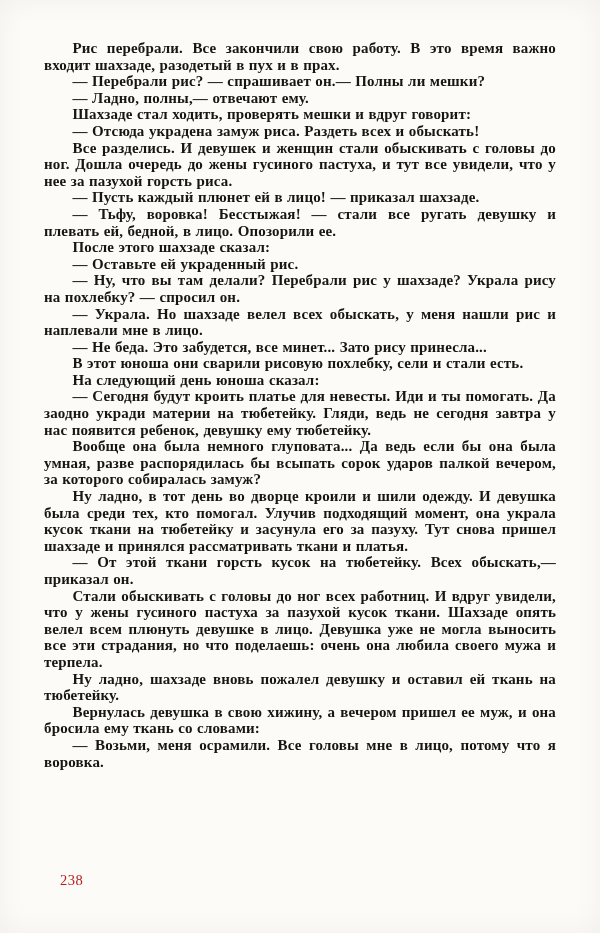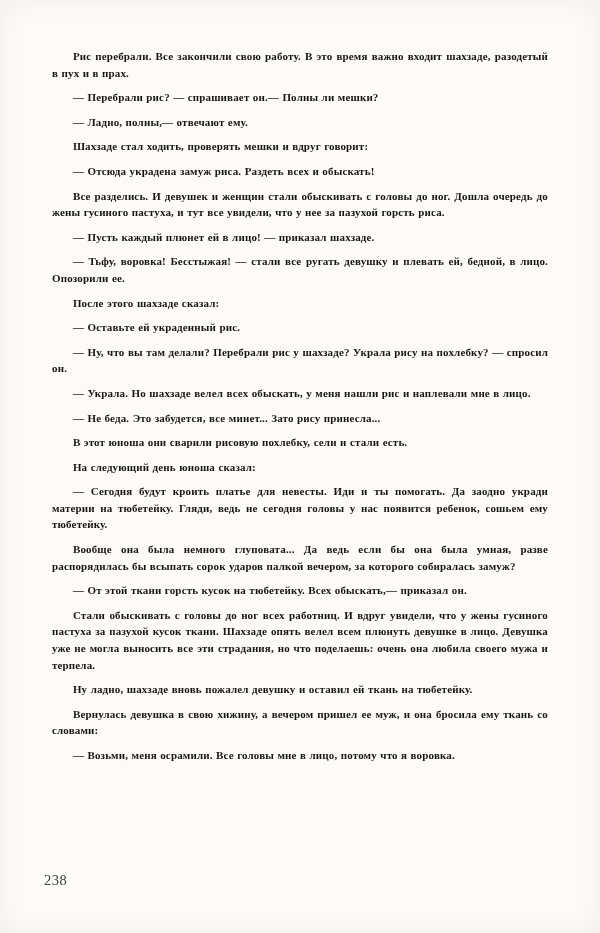--- a/index.html
+++ b/index.html
@@ -19,38 +19,38 @@
     box-sizing: border-box;
   }
   .text-block {
     position: absolute;
     top: 40px;
     left: 44px;
     width: 512px;
     color: #181614;
   }
   .text-block p {
-    margin: 8px;
+    margin: 0;
     text-indent: 1.9em;
     text-align: justify;
     font-family: "Liberation Serif", serif;
     font-weight: 700;
-    font-size: 11px;
+    font-size: 15px;
     line-height: 16.6px;
     letter-spacing: 0.15px;
     word-spacing: 0.5px;
   }
   .page-number {
     position: absolute;
-    left: 44px;
+    left: 60px;
     top: 872px;
     font-family: "Liberation Serif", serif;
     font-weight: 400;
     font-size: 14.5px;
-    color: #404040;
+    color: #b91c1c;
     letter-spacing: 0.5px;
   }
 </style>
 </head>
 <body>
 
 <div class="scan-page">
   <div class="text-block">
       <p>Рис перебрали. Все закончили свою работу. В это время важно входит шахзаде, разодетый в пух и в прах.</p>
       <p>— Перебрали рис? — спрашивает он.— Полны ли мешки?</p>
@@ -60,22 +60,23 @@
       <p>Все разделись. И девушек и женщин стали обыскивать с головы до ног. Дошла очередь до жены гусиного пастуха, и тут все увидели, что у нее за пазухой горсть риса.</p>
       <p>— Пусть каждый плюнет ей в лицо! — приказал шахзаде.</p>
       <p>— Тьфу, воровка! Бесстыжая! — стали все ругать девушку и плевать ей, бедной, в лицо. Опозорили ее.</p>
       <p>После этого шахзаде сказал:</p>
       <p>— Оставьте ей украденный рис.</p>
       <p>— Ну, что вы там делали? Перебрали рис у шахзаде? Украла рису на похлебку? — спросил он.</p>
       <p>— Украла. Но шахзаде велел всех обыскать, у меня нашли рис и наплевали мне в лицо.</p>
       <p>— Не беда. Это забудется, все минет... Зато рису принесла...</p>
       <p>В этот юноша они сварили рисовую похлебку, сели и стали есть.</p>
       <p>На следующий день юноша сказал:</p>
-      <p>— Сегодня будут кроить платье для невесты. Иди и ты помогать. Да заодно укради материи на тюбетейку. Гляди, ведь не сегодня головы у нас появится ребенок, сошьем ему тюбетейку.</p>
+      <p>— Сегодня будут кроить платье для невесты. Иди и ты помогать. Да заодно укради материи на тюбетейку. Гляди, ведь не сегодня завтра у нас появится ребенок, девушку ему тюбетейку.</p>
       <p>Вообще она была немного глуповата... Да ведь если бы она была умная, разве распорядилась бы всыпать сорок ударов палкой вечером, за которого собиралась замуж?</p>
+      <p>Ну ладно, в тот день во дворце кроили и шили одежду. И девушка была среди тех, кто помогал. Улучив подходящий момент, она украла кусок ткани на тюбетейку и засунула его за пазуху. Тут снова пришел шахзаде и принялся рассматривать ткани и платья.</p>
       <p>— От этой ткани горсть кусок на тюбетейку. Всех обыскать,— приказал он.</p>
       <p>Стали обыскивать с головы до ног всех работниц. И вдруг увидели, что у жены гусиного пастуха за пазухой кусок ткани. Шахзаде опять велел всем плюнуть девушке в лицо. Девушка уже не могла выносить все эти страдания, но что поделаешь: очень она любила своего мужа и терпела.</p>
       <p>Ну ладно, шахзаде вновь пожалел девушку и оставил ей ткань на тюбетейку.</p>
       <p>Вернулась девушка в свою хижину, а вечером пришел ее муж, и она бросила ему ткань со словами:</p>
       <p>— Возьми, меня осрамили. Все головы мне в лицо, потому что я воровка.</p>
     </div>
   <div class="page-number">238</div>
 </div>
 
 </body></html>

